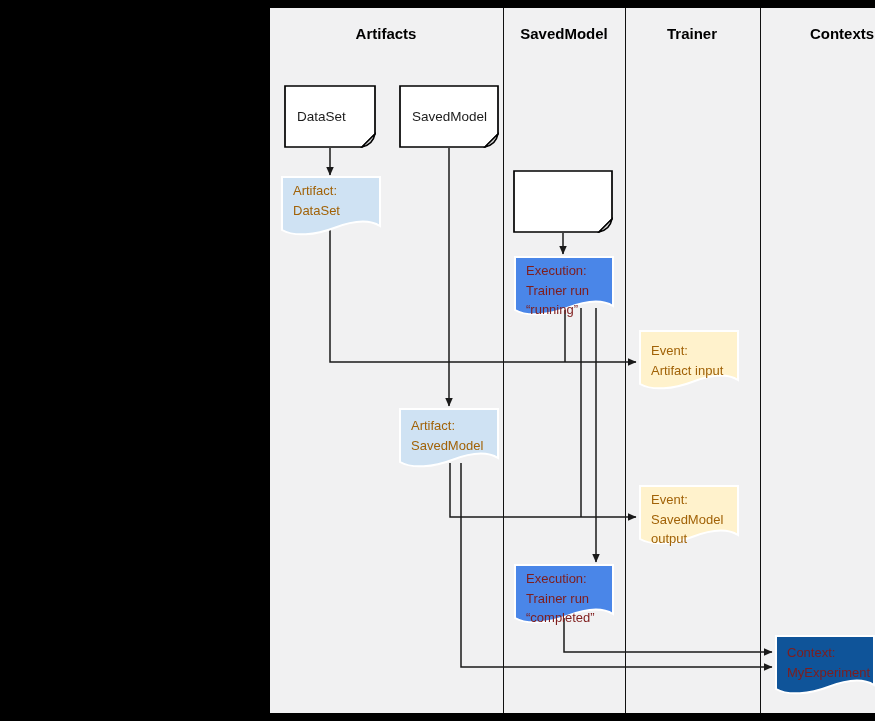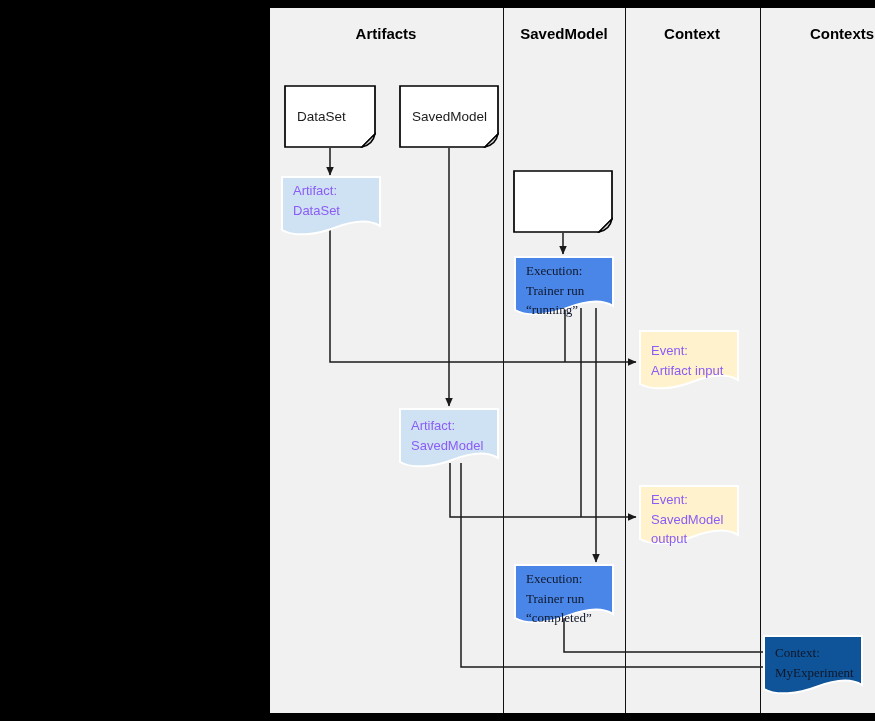--- a/index.html
+++ b/index.html
@@ -23,38 +23,38 @@
   .connectors{position:absolute;left:0;top:0;width:620px;height:705px;}
   .node{position:absolute;}
   .node svg{position:absolute;left:0;top:0;display:block;}
   .boxlabel{
     position:absolute;left:13px;top:0;height:63px;
     display:flex;align-items:center;
     font-size:13.5px;color:#1b1b1b;white-space:nowrap;
   }
   .nlines{
     position:absolute;left:12px;top:5px;
-    font-size:13px;line-height:19.5px;color:#8b5cf6;white-space:nowrap;
+    font-size:13px;line-height:19.5px;color:#a16207;white-space:nowrap;
   }
   .nlines span{display:block;}
-  .dark .nlines{color:#0f172a;font-family:Liberation Serif, serif;}
+  .dark .nlines{color:#7f1d1d;}
 </style>
 </head>
 <body>
 
 <div class="canvas">
   <div class="panel">
 
     <div class="divider" style="left:233px"></div>
     <div class="divider" style="left:355px"></div>
     <div class="divider" style="left:490px"></div>
 
     <div class="col-header" style="left:116px">Artifacts</div>
     <div class="col-header" style="left:294px">SavedModel</div>
-    <div class="col-header" style="left:422px">Context</div>
+    <div class="col-header" style="left:422px">Trainer</div>
     <div class="col-header" style="left:572px">Contexts</div>
 
     <svg class="connectors" width="620" height="705" viewBox="0 0 620 705">
       <defs>
         <marker id="arrow" markerWidth="9" markerHeight="8" refX="8.5" refY="4" orient="auto" markerUnits="userSpaceOnUse">
           <path d="M0,0 L9,4 L0,8 Z" fill="#1a1a1a"></path>
         </marker>
       </defs>
       <g fill="none" stroke="#1a1a1a" stroke-width="1.5">
         <polyline points="60,140 60,167" marker-end="url(#arrow)"></polyline>
@@ -149,21 +149,21 @@
       <svg width="100" height="64" viewBox="0 0 100 64">
         <path d="M1,1 H99 V50 C88,43 71,45 53,52 C35,59 13,61 1,54 Z" stroke="#fff" stroke-width="2" fill="#4a86e8"></path>
       </svg>
       <div class="nlines">
         <span>Execution:</span>
         <span>Trainer run</span>
         <span>“completed”</span>
       </div>
     </div>
 
-    <div class="node dark" style="left:493px;top:627px;width:100px;height:64px">
+    <div class="node dark" style="left:505px;top:627px;width:100px;height:64px">
       <svg width="100" height="64" viewBox="0 0 100 64">
         <path d="M1,1 H99 V50 C88,43 71,45 53,52 C35,59 13,61 1,54 Z" stroke="#fff" stroke-width="2" fill="#0f5499"></path>
       </svg>
       <div class="nlines" style="top:8px">
         <span>Context:</span>
         <span>MyExperiment</span>
       </div>
     </div>
 
   </div>

